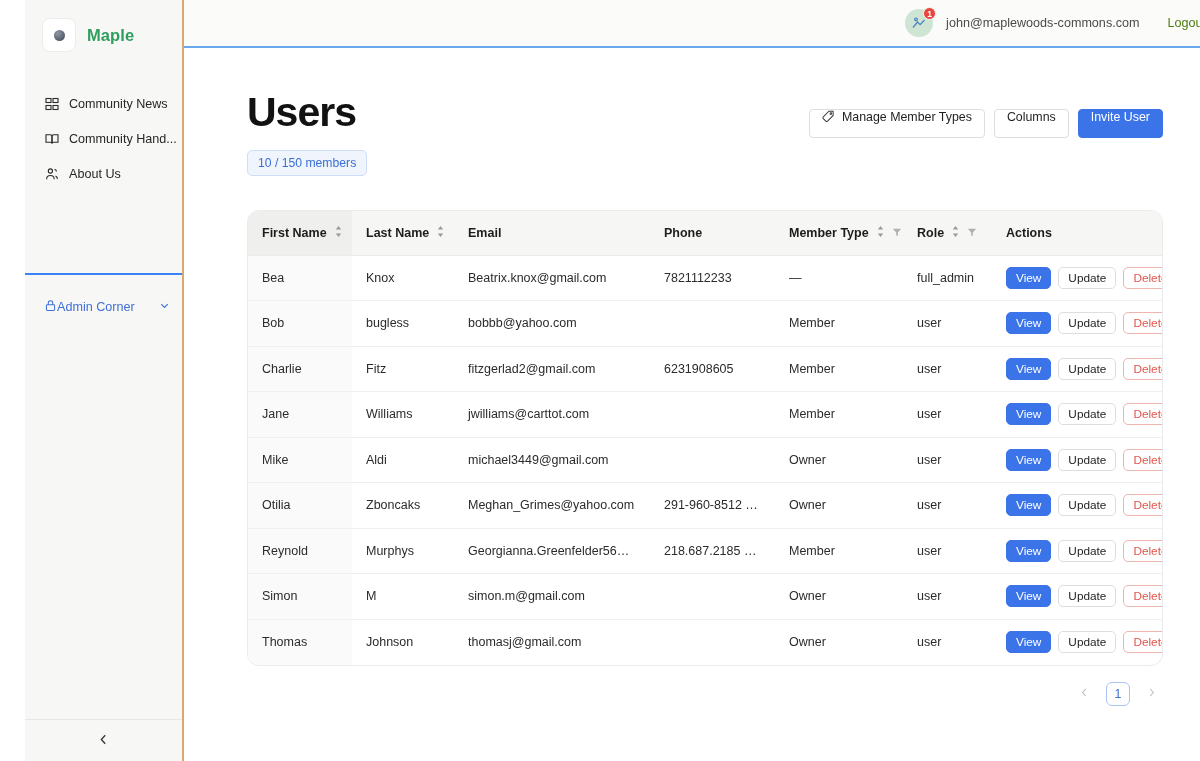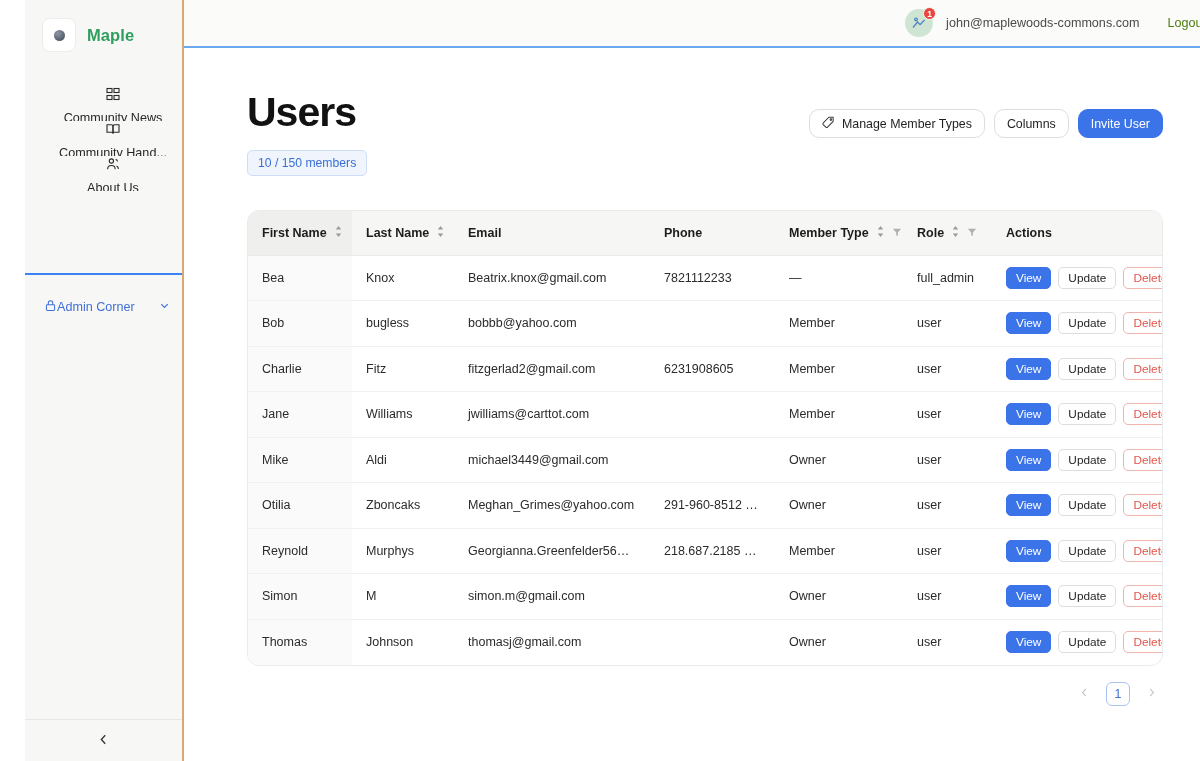--- a/index.html
+++ b/index.html
@@ -26,21 +26,21 @@
     display: flex; align-items: center; justify-content: center;
   }
   .logo-mark { width: 11px; height: 11px; border-radius: 50%;
     background: radial-gradient(circle at 35% 30%, #8e97a4 0%, #5c6573 60%, #474f5c 100%); }
   .logo-text { font-size: 16.5px; font-weight: 700; color: #2f9e5e; letter-spacing: .1px; }
 
   .nav { margin-top: 33px; display: flex; flex-direction: column; }
   .nav-item {
     display: flex; align-items: center; gap: 10px;
     height: 35px; padding-left: 19px; cursor: pointer;
-    font-size: 12.6px; color: #262626; flex-direction: column;
+    font-size: 12.6px; color: #262626;
   }
   .nav-item .ico { width: 15px; height: 15px; display: inline-flex; align-items: center; justify-content: center; flex: 0 0 15px; }
   .nav-item .ico svg { display: block; }
   .nav-label { white-space: nowrap; overflow: hidden; text-overflow: ellipsis; }
 
   .sb-div { height: 2px; background: #3b82f6; margin-top: 82px; width: 157px; }
 
   .admin-item {
     display: flex; align-items: center; 
     height: 34px; padding: 0 12px 0 19px; cursor: pointer;
@@ -85,22 +85,22 @@
   .head-row { display: flex; align-items: flex-start; justify-content: space-between; }
   .title { font-size: 41px; font-weight: 800; color: #121212; letter-spacing: -1px; line-height: 1; }
   .members-pill {
     display: inline-block; margin-top: 17px;
     background: #eff4fd; border: 1px solid #cfdef7;
     color: #3a6fd4; font-size: 12.2px;
     border-radius: 5px; padding: 5px 10px;
   }
   .btn-row { display: flex; align-items: center; gap: 9px; padding-top: 17px; }
   .btn {
-    height: 29px; border-radius: 10px; font-size: 12.4px;
-    display: inline-flex; align-items: center; gap: 7px;
+    height: 29px; border-radius: 4px; font-size: 12.4px;
+    display: inline-flex; gap: 7px;
     padding: 0 12px; cursor: pointer; white-space: nowrap;
     background: #ffffff; border: 1px solid #dededd; color: #1f1f1f;
   }
   .btn-primary { background: #3b73e8; border-color: #3b73e8; color: #ffffff; font-weight: 500; }
 
   
   .table-wrap { margin-top: 34px; border: 1px solid #ebebea; border-radius: 12px; overflow: hidden; background: #fff; }
   table { width: 100%; border-collapse: collapse; table-layout: fixed; }
   thead th {
     background: #f6f6f5; height: 44px;

